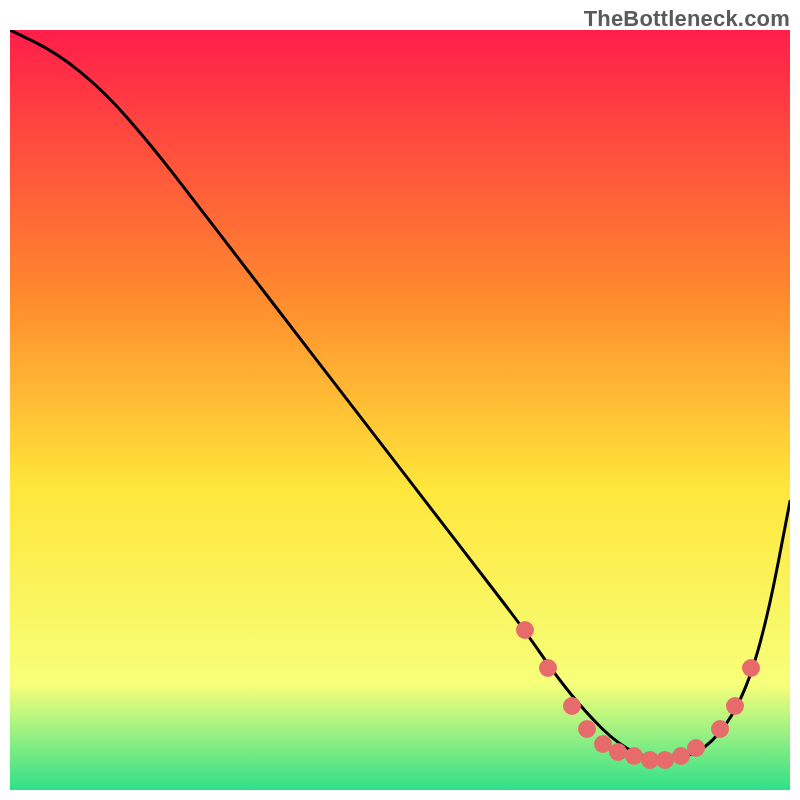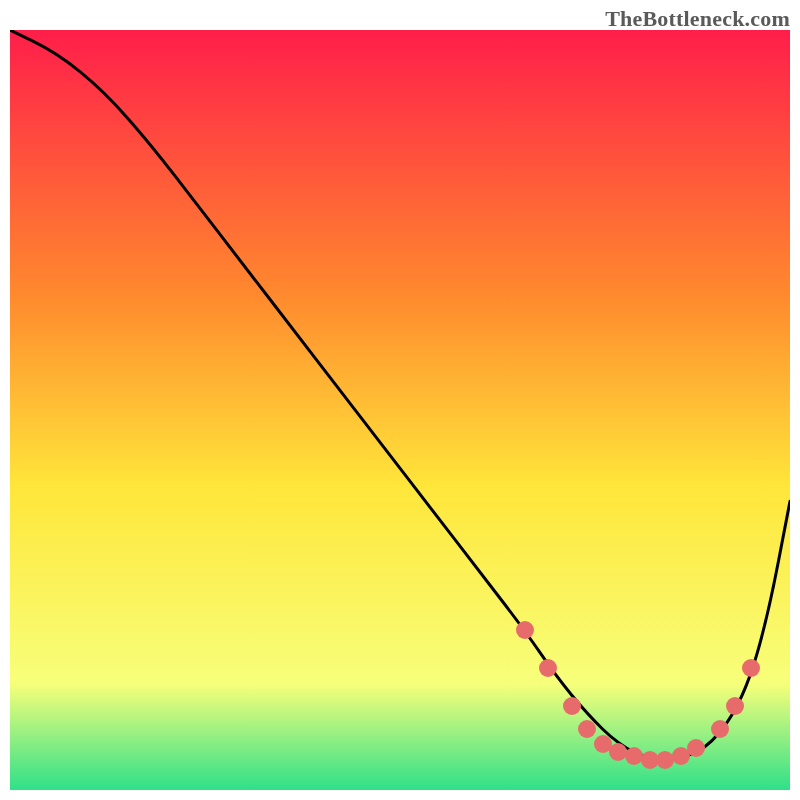--- a/index.html
+++ b/index.html
@@ -13,21 +13,20 @@
   }
   .attribution {
     position: absolute;
     top: 6px;
     right: 10px;
     font-size: 22px;
     font-weight: 600;
     color: #5a5a5a;
     letter-spacing: 0.2px;
     z-index: 10;
-    font-family: Liberation Serif, serif;
   }
   .plot-area {
     position: absolute;
     left: 10px;
     top: 30px;
     width: 780px;
     height: 760px;
   }
   .gradient-bg {
     position: absolute;

